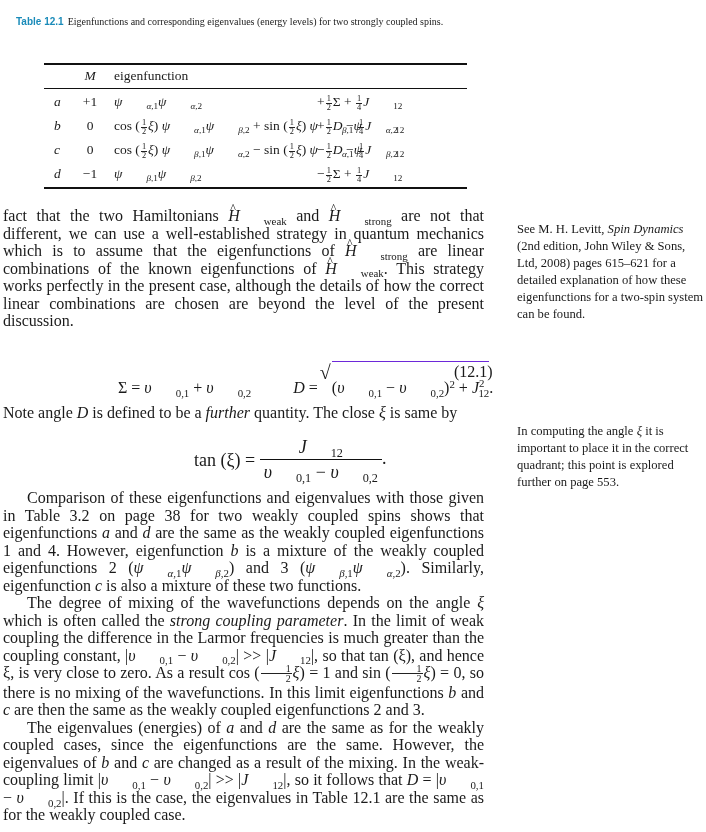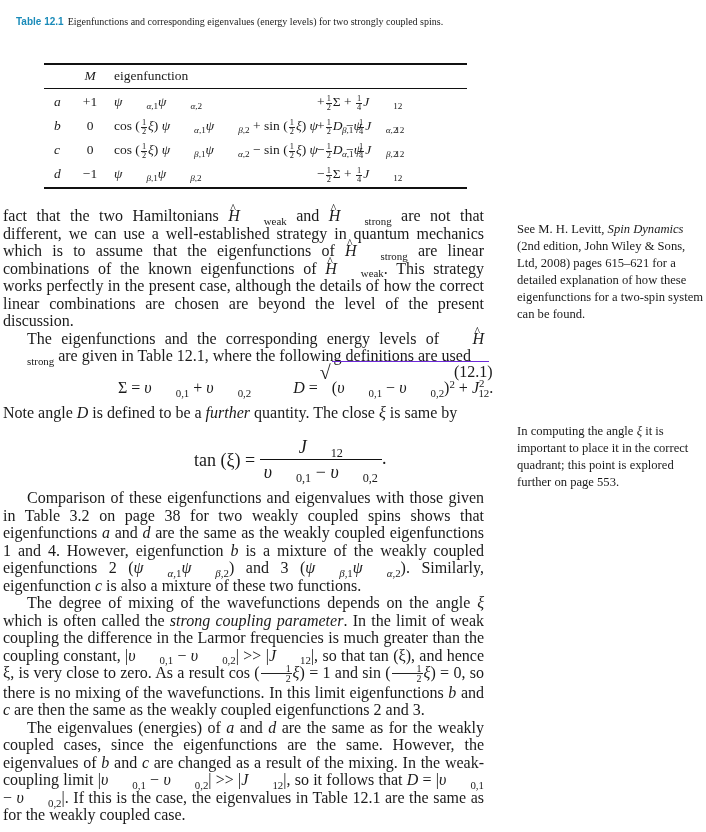--- a/index.html
+++ b/index.html
@@ -86,21 +86,20 @@
     <span class="c-lbl">d</span>
     <span class="c-m">−1</span>
     <span class="c-ef"><i>ψ</i><sub><i>β</i>,1</sub><i>ψ</i><sub><i>β</i>,2</sub></span>
     <span class="c-ev">−<span class="frac"><span class="num">1</span><span class="den">2</span></span>Σ + <span class="frac"><span class="num">1</span><span class="den">4</span></span><i>J</i><sub>12</sub></span>
   </div>
   <div class="rule" style="top:124px;height:1.6px"></div>
 </div>
 
 <div class="abs body" style="top:207px">
   <p><span>fact that the two Hamiltonians</span> <span class="hat">H</span><sub>weak</sub> <span>and</span> <span class="hat">H</span><sub>strong</sub> <span>are not that different, we can use a well-established strategy in quantum mechanics which is to assume that the eigenfunctions of</span> <span class="hat">H</span><sub>strong</sub> <span>are linear combinations of the known eigenfunctions of</span> <span class="hat">H</span><sub>weak</sub><span>. This strategy works perfectly in the present case, although the details of how the correct linear combinations are chosen are beyond the level of the present discussion.</span></p>
-  <p class="ind"><span>The eigenfunctions and the corresponding energy levels of</span> <span class="hat">H</span><sub>strong</sub> <span>are given in Table 12.1, where the following definitions are used</span></p>
 </div>
 
 <div class="abs eq" style="left:118px;top:361px">
   Σ = <i>υ</i><sub>0,1</sub> + <i>υ</i><sub>0,2</sub>
   <span style="display:inline-block;width:34px"></span>
   <i>D</i> = <span class="sqrt"><span class="rad">(<i>υ</i><sub>0,1</sub> − <i>υ</i><sub>0,2</sub>)<sup>2</sup> + <i>J</i><sup style="vertical-align:0.55em">2</sup><sub style="margin-left:-6px">12</sub></span></span>.
 </div>
 <div class="abs eq" style="left:454px;top:361px">(12.1)</div>
 
 <div class="abs body" style="top:404px">

